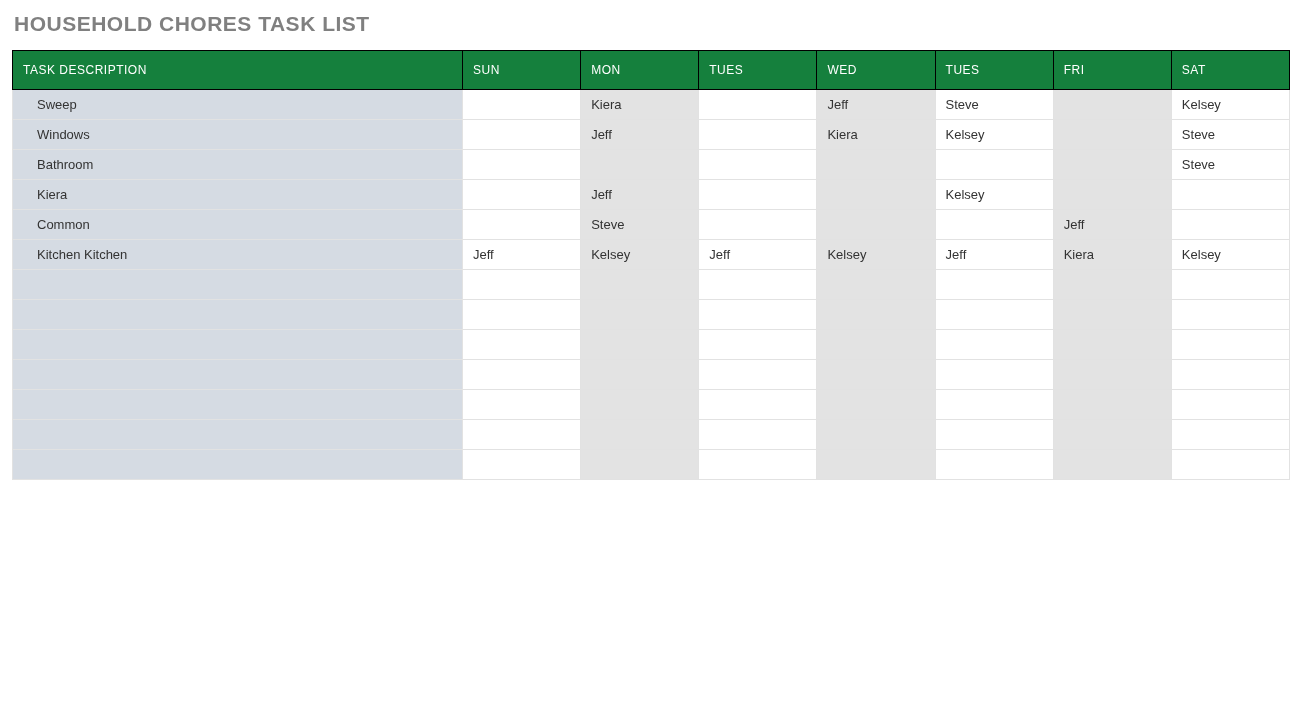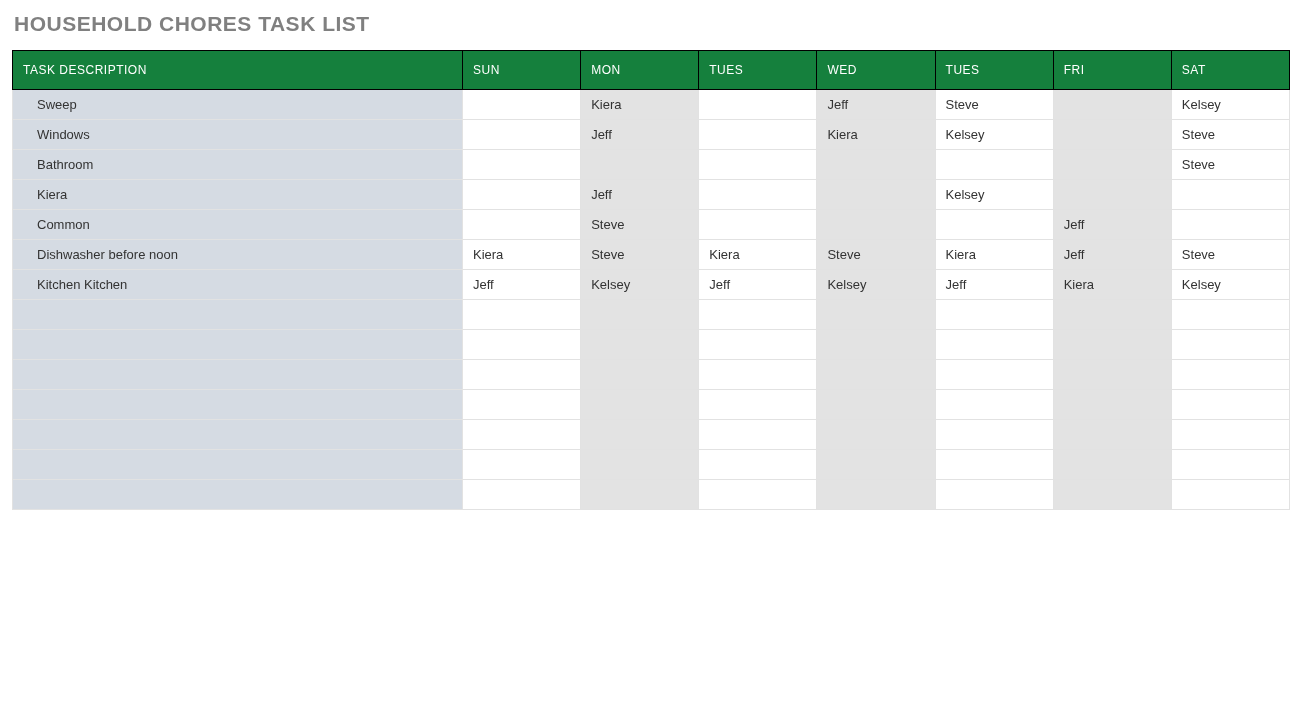--- a/index.html
+++ b/index.html
@@ -129,30 +129,20 @@
         <td class="task-cell">Common</td>
         <td></td>
         <td class="shade">Steve</td>
         <td></td>
         <td class="shade"></td>
         <td></td>
         <td class="shade">Jeff</td>
         <td></td>
       </tr>
       <tr>
-        <td class="task-cell">Dishwasher before noon</td>
-        <td>Kiera</td>
-        <td class="shade">Steve</td>
-        <td>Kiera</td>
-        <td class="shade">Steve</td>
-        <td>Kiera</td>
-        <td class="shade">Jeff</td>
-        <td>Steve</td>
-      </tr>
-      <tr>
         <td class="task-cell">Kitchen Kitchen</td>
         <td>Jeff</td>
         <td class="shade">Kelsey</td>
         <td>Jeff</td>
         <td class="shade">Kelsey</td>
         <td>Jeff</td>
         <td class="shade">Kiera</td>
         <td>Kelsey</td>
       </tr>
       <tr>

